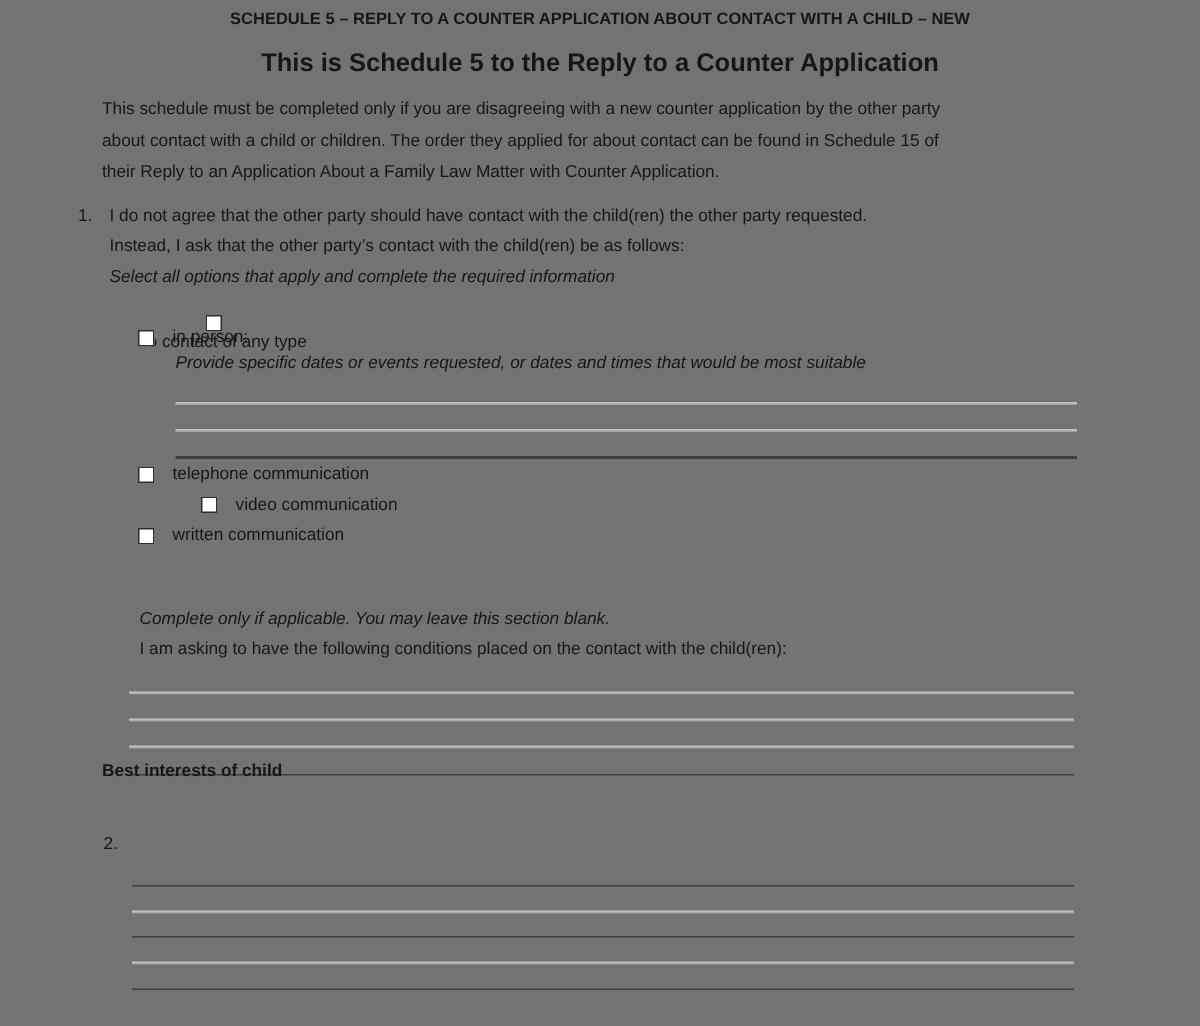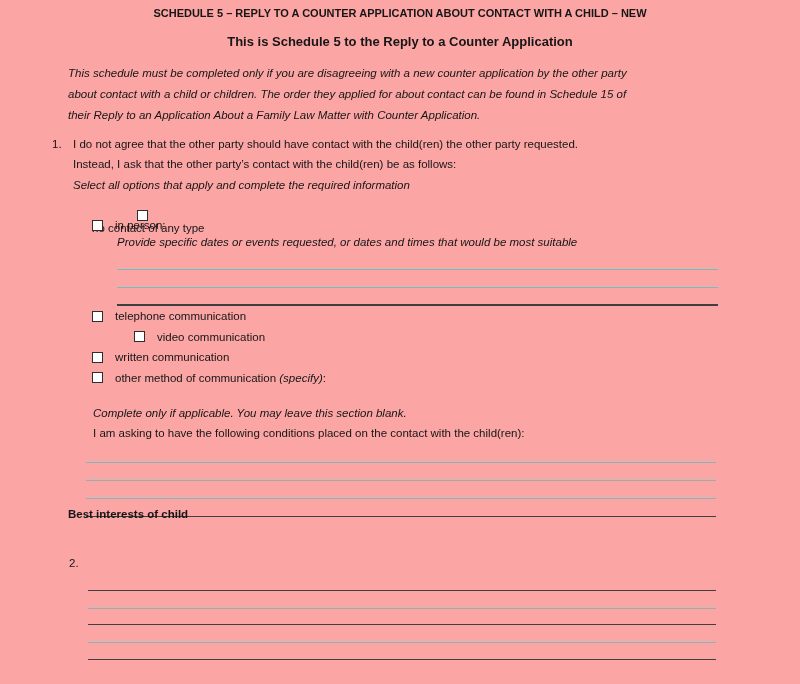--- a/index.html
+++ b/index.html
@@ -4,33 +4,33 @@
 <style>
   :root{
     --text:#161616;
     --line_dark:#3f3f3f;
     --line_gray:#9b9b9b;
   }
   html,body{margin:0;padding:0;background:#ffffff;}
   .page{
     position:relative;
     width:800px;height:684px;
-    background:#fca5a5;
+    background:#737373;
     font-family:"Liberation Sans","DejaVu Sans",sans-serif;
     font-size:11.5px;
     color:var(--text);
     overflow:hidden;
   }
   .abs{position:absolute;white-space:nowrap;line-height:14px;}
   .b{font-weight:bold;}
   .i{font-style:italic;}
   .center{left:0;right:0;text-align:center;white-space:nowrap;}
   .title{top:6px;font-size:11px;}
-  .subtitle{top:35px;font-size:13px;}
-  .intro{left:68px;top:63px;line-height:21px;font-style:italic;white-space:nowrap;position:absolute;}
+  .subtitle{top:35px;font-size:17px;}
+  .intro{left:68px;top:63px;line-height:21px;white-space:nowrap;position:absolute;}
   .cbrow{
     position:absolute;left:92px;display:flex;align-items:center;
     line-height:14px;white-space:nowrap;
   }
   .cb{
     display:inline-block;width:9px;height:9px;
     border:1.2px solid #2d2d2d;background:#fff;
     margin-right:12px;flex:0 0 auto;
   }
   .ln{position:absolute;}
@@ -79,24 +79,20 @@
     <span>telephone communication</span>
   </div>
   <div class="cbrow" style="top:329.5px;margin-left:42px;">
     <span class="cb"></span>
     <span>video communication</span>
   </div>
   <div class="cbrow" style="top:350px;text-align:center;">
     <span class="cb"></span>
     <span>written communication</span>
   </div>
-  <div class="cbrow" style="top:370.5px;">
-    <span class="cb"></span>
-    <span><span>other method of communication </span><span class="i">(specify)</span><span>:</span></span>
-  </div>
 
   <div class="abs i" style="left:93px;top:406px;">Complete only if applicable. You may leave this section blank.</div>
   <div class="abs" style="left:93px;top:426px;">I am asking to have the following conditions placed on the contact with the child(ren):</div>
 
   <div class="ln ln-g lnB" style="top:461px;"></div>
   <div class="ln ln-g lnB" style="top:479px;"></div>
   <div class="ln ln-g lnB" style="top:497px;"></div>
   <div class="ln ln-d lnB" style="top:515.5px;"></div>
 
   <div class="abs b" style="left:68px;top:507px;">Best interests of child</div>

